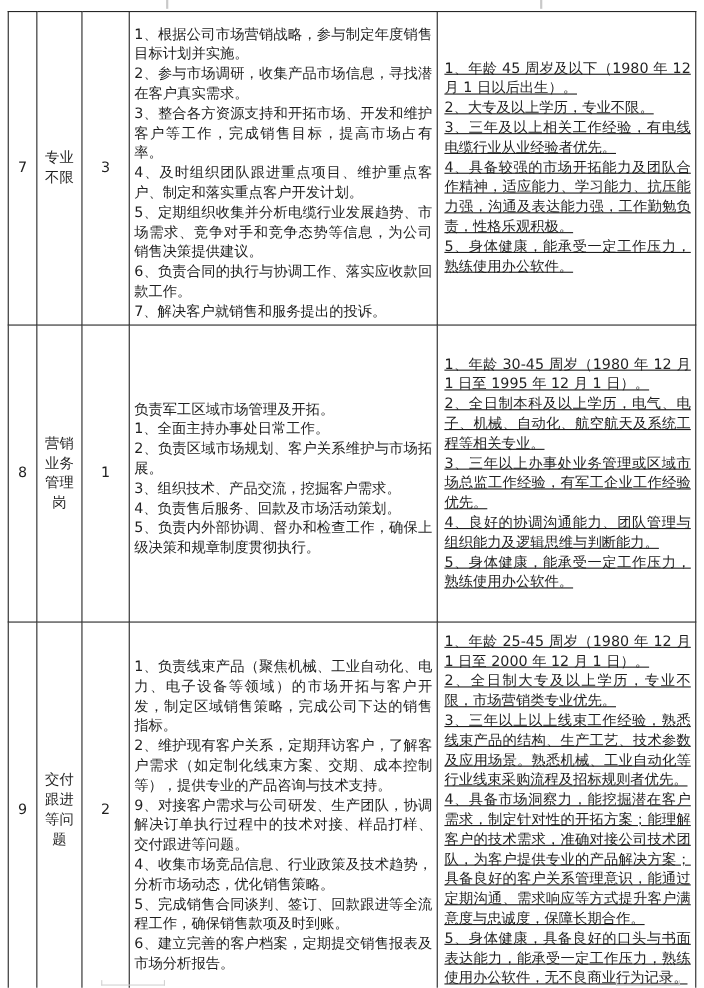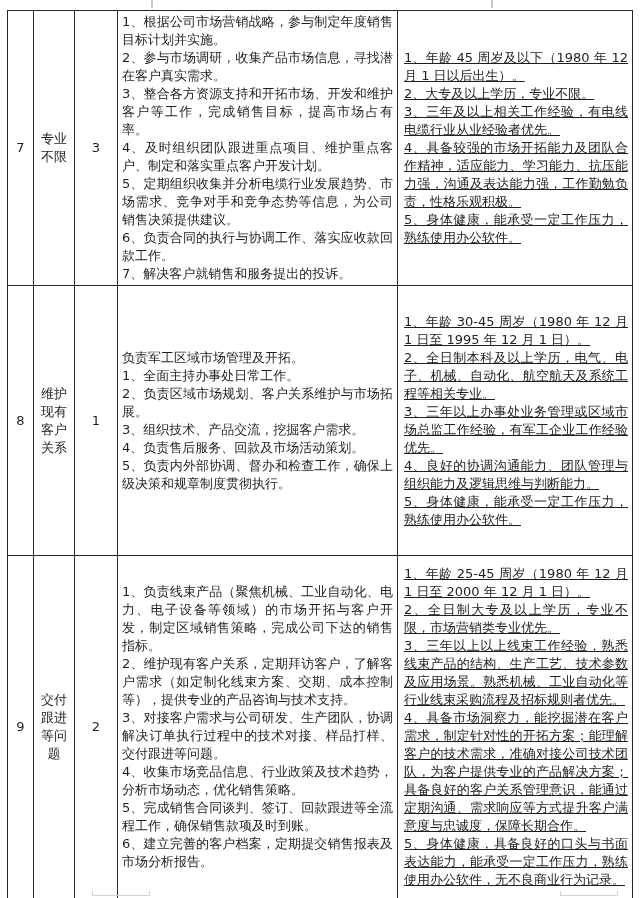--- a/index.html
+++ b/index.html
@@ -21,21 +21,21 @@
   }
   table.jobs td {
     border: 1.5px solid #262626;
     vertical-align: middle;
     font-size: 13px;
     line-height: 18px;
   }
   td.c-no   { text-align: center; }
   td.c-pos  { text-align: center; padding: 0 6px; }
   td.c-cnt  { text-align: center; }
-  td.c-duty { padding: 2px 4px 2px 4px; margin-top: 26px; }
+  td.c-duty { padding: 12px 4px 2px 4px; margin-top: 26px; }
   td.c-req  { padding: 2px 4px 2px 6px; text-decoration: underline; }
   .cell-text {
     white-space: pre-line;
     text-align: justify;
   }
   tr.r7 { height: 268px; }
   tr.r8 { height: 270px; }
   tr.r9 { height: 343px; }
 
   
@@ -85,21 +85,21 @@
         <td class="c-req">
             <div class="cell-text">1、年龄 45 周岁及以下（1980 年 12 月 1 日以后出生）。
 2、大专及以上学历，专业不限。
 3、三年及以上相关工作经验，有电线电缆行业从业经验者优先。
 4、具备较强的市场开拓能力及团队合作精神，适应能力、学习能力、抗压能力强，沟通及表达能力强，工作勤勉负责，性格乐观积极。
 5、身体健康，能承受一定工作压力，熟练使用办公软件。</div>
           </td>
       </tr>
       <tr class="r8">
         <td class="c-no"><span class="cell-text">8</span></td>
-        <td class="c-pos"><span class="cell-text">维护现有客户关系</span></td>
+        <td class="c-pos"><span class="cell-text">营销业务管理岗</span></td>
         <td class="c-cnt"><span class="cell-text">1</span></td>
         <td class="c-duty">
             <div class="cell-text">负责军工区域市场管理及开拓。
 1、全面主持办事处日常工作。
 2、负责区域市场规划、客户关系维护与市场拓展。
 3、组织技术、产品交流，挖掘客户需求。
 4、负责售后服务、回款及市场活动策划。
 5、负责内外部协调、督办和检查工作，确保上级决策和规章制度贯彻执行。</div>
           </td>
         <td class="c-req">
@@ -110,21 +110,21 @@
 5、身体健康，能承受一定工作压力，熟练使用办公软件。</div>
           </td>
       </tr>
       <tr class="r9">
         <td class="c-no"><span class="cell-text">9</span></td>
         <td class="c-pos"><span class="cell-text">交付跟进等问题</span></td>
         <td class="c-cnt"><span class="cell-text">2</span></td>
         <td class="c-duty">
             <div class="cell-text">1、负责线束产品（聚焦机械、工业自动化、电力、电子设备等领域）的市场开拓与客户开发，制定区域销售策略，完成公司下达的销售指标。
 2、维护现有客户关系，定期拜访客户，了解客户需求（如定制化线束方案、交期、成本控制等），提供专业的产品咨询与技术支持。
-3、对接客户需求与公司研发、生产团队，协调解决订单执行过程中的技术对接、样品打样、交付跟进等问题。
+9、对接客户需求与公司研发、生产团队，协调解决订单执行过程中的技术对接、样品打样、交付跟进等问题。
 4、收集市场竞品信息、行业政策及技术趋势，分析市场动态，优化销售策略。
 5、完成销售合同谈判、签订、回款跟进等全流程工作，确保销售款项及时到账。
 6、建立完善的客户档案，定期提交销售报表及市场分析报告。</div>
           </td>
         <td class="c-req">
             <div class="cell-text">1、年龄 25-45 周岁（1980 年 12 月 1 日至 2000 年 12 月 1 日）。
 2、全日制大专及以上学历，专业不限，市场营销类专业优先。
 3、三年以上以上线束工作经验，熟悉线束产品的结构、生产工艺、技术参数及应用场景。熟悉机械、工业自动化等行业线束采购流程及招标规则者优先。
 4、具备市场洞察力，能挖掘潜在客户需求，制定针对性的开拓方案；能理解客户的技术需求，准确对接公司技术团队，为客户提供专业的产品解决方案；具备良好的客户关系管理意识，能通过定期沟通、需求响应等方式提升客户满意度与忠诚度，保障长期合作。
 5、身体健康，具备良好的口头与书面表达能力，能承受一定工作压力，熟练使用办公软件，无不良商业行为记录。</div>

